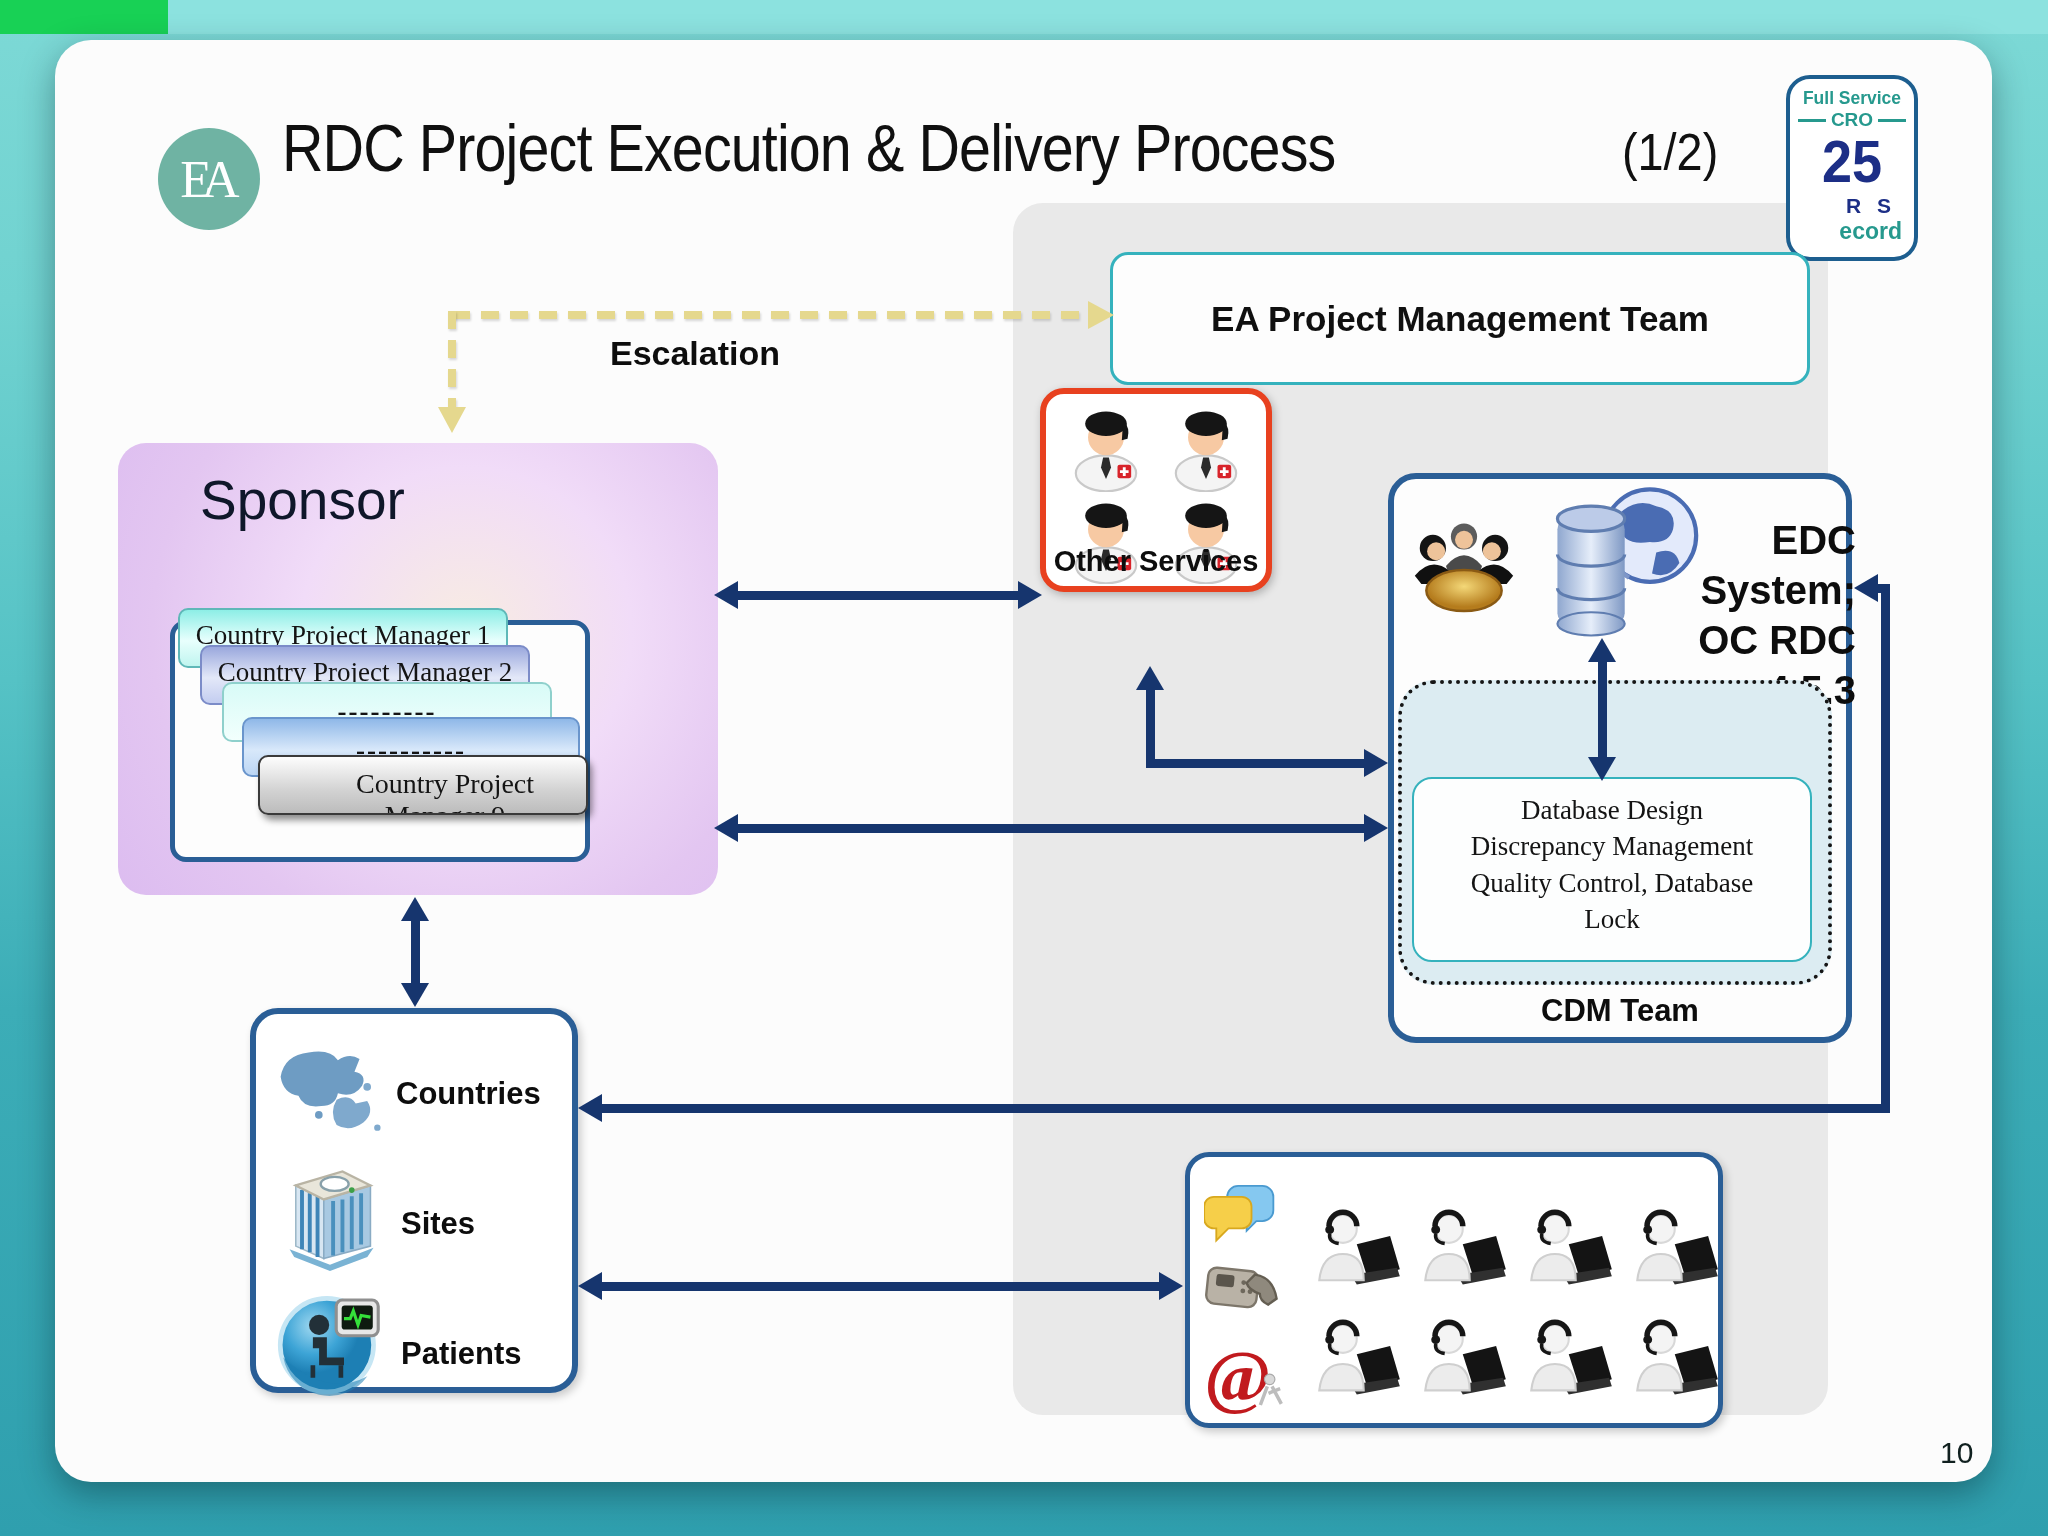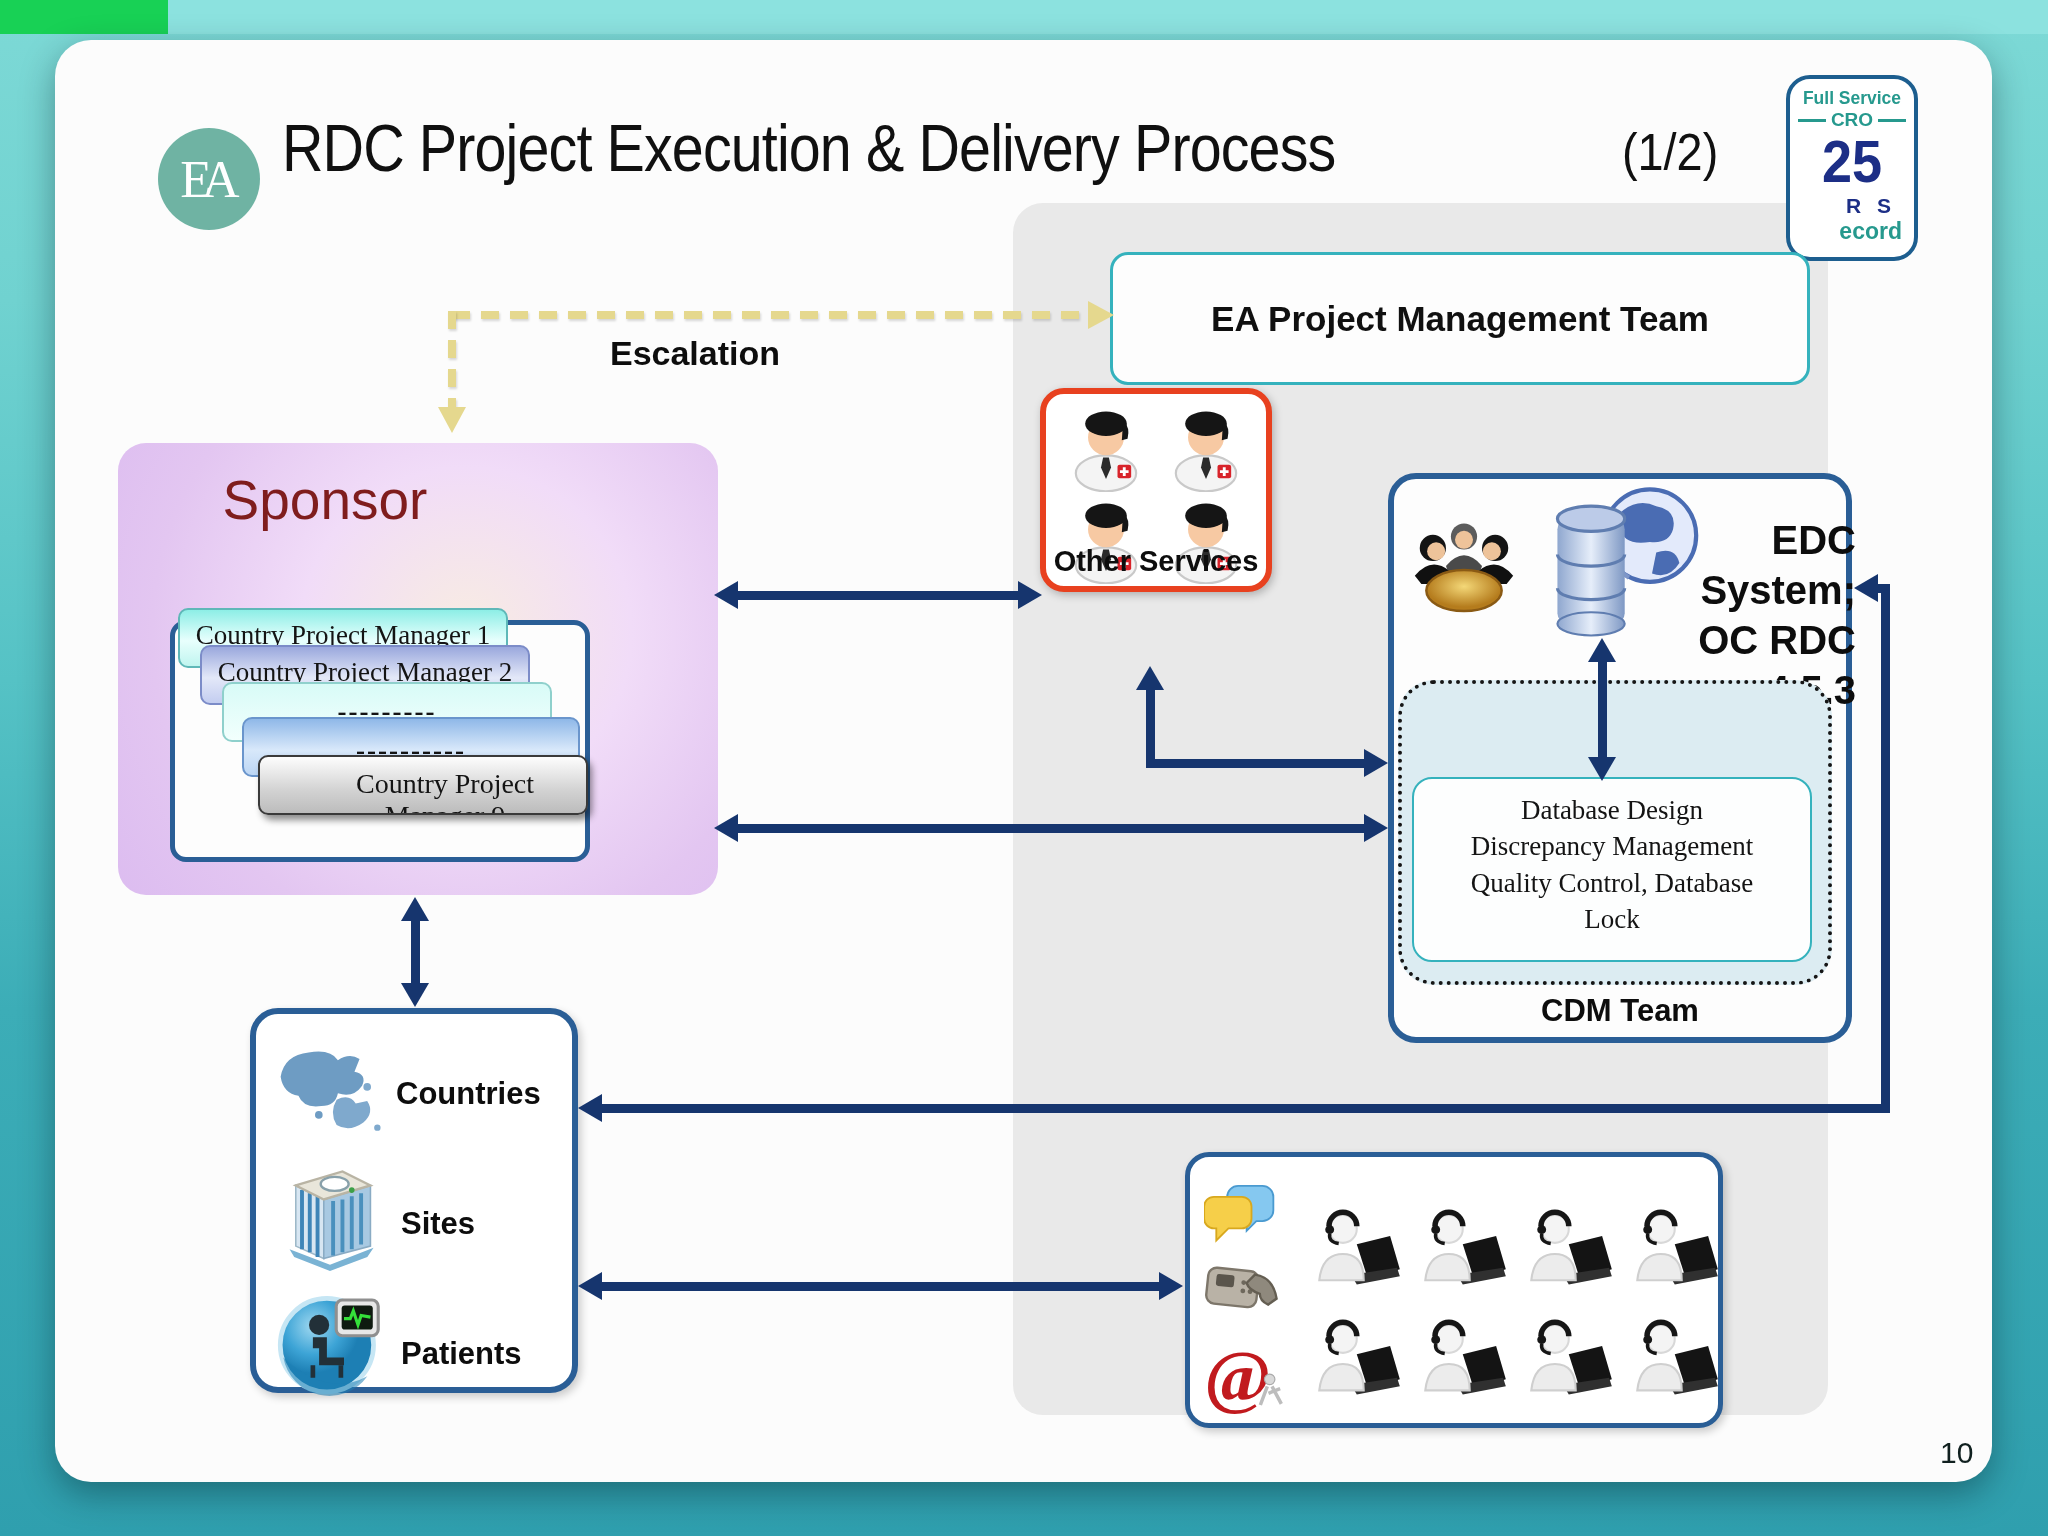--- a/index.html
+++ b/index.html
@@ -55,21 +55,21 @@
   .tri.l{border-top:14px solid transparent;border-bottom:14px solid transparent;border-right:24px solid var(--arrow);}
   .tri.r{border-top:14px solid transparent;border-bottom:14px solid transparent;border-left:24px solid var(--arrow);}
   .tri.u{border-left:14px solid transparent;border-right:14px solid transparent;border-bottom:24px solid var(--arrow);}
   .tri.d{border-left:14px solid transparent;border-right:14px solid transparent;border-top:24px solid var(--arrow);}
   .tri.yr{border-top:14px solid transparent;border-bottom:14px solid transparent;border-left:26px solid var(--escalation-yellow);}
   .tri.yd{border-left:14px solid transparent;border-right:14px solid transparent;border-top:26px solid var(--escalation-yellow);}
 
   
   .sponsor{left:118px;top:443px;width:600px;height:452px;border-radius:28px;
     background:radial-gradient(circle at 58% 42%, #f8ece2 0%, #f1dcf8 38%, #e3c6f1 72%, #dcbcf0 100%);}
-  .sponsor-title{left:200px;top:468px;width:250px;text-align:center;font-size:55px;color:#7f1d1d;}
+  .sponsor-title{left:200px;top:468px;width:250px;text-align:left;font-size:55px;color:#0f172a;}
   .cpm-container{left:170px;top:620px;width:420px;height:242px;background:#fdfdfd;border:5px solid #2a5e96;border-radius:16px;}
   .cpm{position:absolute;width:330px;height:60px;border-radius:10px;box-sizing:border-box;
     font-family:"Liberation Serif",serif;font-size:27px;color:#141414;text-align:center;overflow:hidden;}
   .cpm1{left:178px;top:608px;background:linear-gradient(180deg,#8deee6,#e8fffd 55%,#c0f5ef);border:2px solid #5fb8b8;padding-top:10px;}
   .cpm2{left:200px;top:645px;background:linear-gradient(180deg,#9aa8dd,#e3e8f8 55%,#c3cdf0);border:2px solid #7c8cc8;padding-top:10px;}
   .cpm3{left:222px;top:682px;background:linear-gradient(180deg,#d8fbf7,#f2fffd);border:2px solid #8fd0cc;padding-top:12px;font-weight:bold;letter-spacing:2px;}
   .cpm4{left:242px;top:717px;width:338px;background:linear-gradient(180deg,#8fb8e8,#d8e8fa 55%,#bcd6f4);border:2px solid #6a95cc;padding-top:16px;font-weight:bold;letter-spacing:2px;}
   .cpm5{left:258px;top:755px;width:330px;background:linear-gradient(180deg,#fdfdfd,#d2d2d2 60%,#bcbcbc);border:2.5px solid #3a3a3a;
     box-shadow:4px 5px 7px rgba(0,0,0,.45);padding-top:11px;font-size:28px;padding-left:44px;}
 

